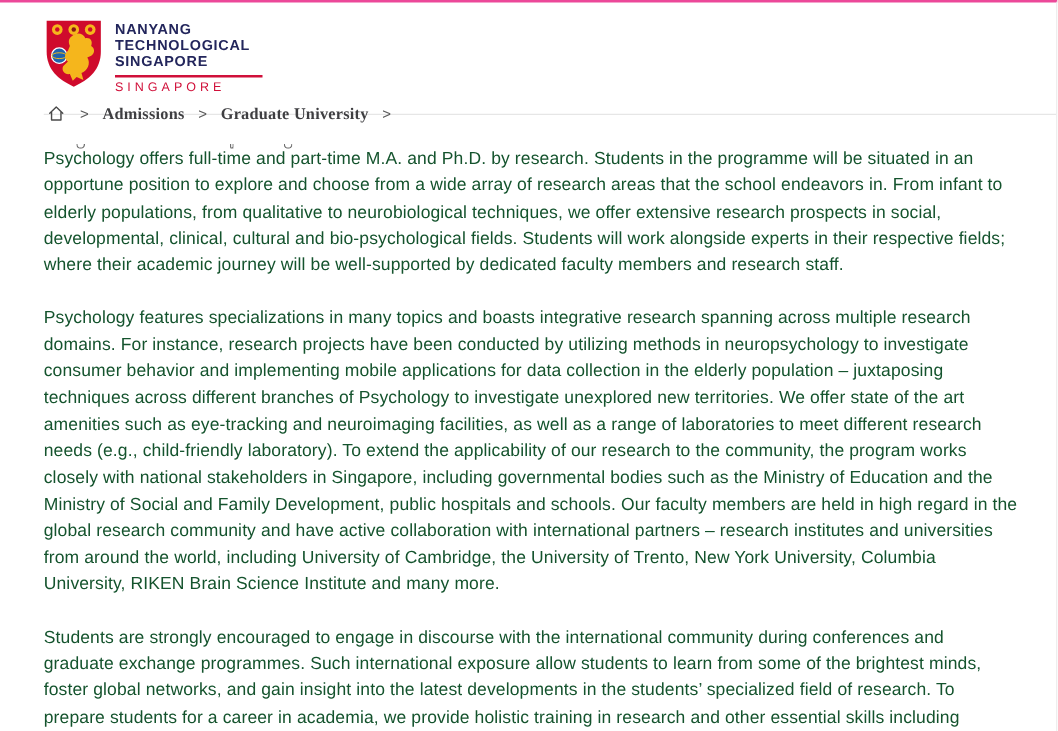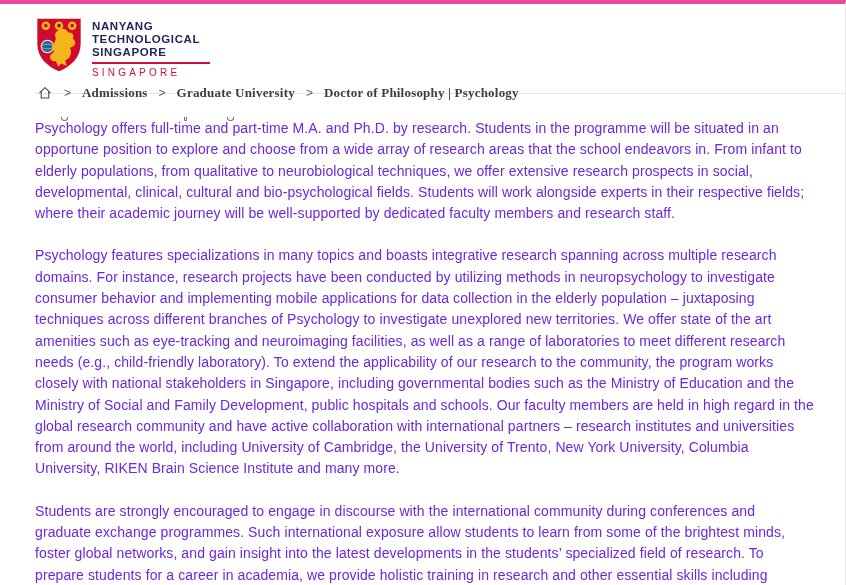--- a/index.html
+++ b/index.html
@@ -1,21 +1,21 @@
 <!DOCTYPE html>
 <html><head>
 <meta charset="utf-8">
 <style>
   html, body { margin: 0; padding: 0; background: #ffffff; }
   .page {
     position: relative;
     width: 846px;
     height: 585px;
     background: #ffffff;
-    border-top: 4px solid #ec4899;
+    border-top: 2px solid #ec4899;
     border-right: 1px solid #e9e9e9;
     box-sizing: border-box;
     font-family: "Liberation Sans", sans-serif;
     overflow: hidden;
   }
 
   
   .header {
     padding: 13px 0 0 35px;
     height: 70px;
@@ -82,21 +82,21 @@
   .frag.f3 { left: 192px; }
 
   
   .content {
     padding: 17px 31px 0 35px;
     width: 780px;
     box-sizing: content-box;
   }
   .content p {
     margin: 0 0 21px 0;
-    color: #6d28d9;
+    color: #14532d;
     font-size: 14px;
     line-height: 21.3px;
     letter-spacing: 0.1px;
   }
   .content p:last-child { margin-bottom: 0; }
 </style>
 </head>
 <body>
 
 <div class="page">
@@ -129,21 +129,20 @@
 
   <div class="breadcrumb">
     <svg class="home-icon" viewBox="0 0 20 20">
       <path d="M3.5 9.5 L10 3.2 L16.5 9.5 M5.3 8.2 V16.2 H14.7 V8.2" stroke="#4a4a4a" stroke-width="1.4" fill="none" stroke-linecap="round" stroke-linejoin="round"></path>
     </svg>
     <span class="crumb-sep">&gt;</span>
     <span class="crumb">Admissions</span>
     <span class="crumb-sep">&gt;</span>
     <span class="crumb">Graduate University</span>
     <span class="crumb-sep">&gt;</span>
-    <span class="crumb">Doctor of Philosophy | Psychology</span>
   </div>
 
   <div class="clipped-frags">
     <span class="frag f1"></span>
     <span class="frag f2"></span>
     <span class="frag f3"></span>
   </div>
 
   <div class="content">
     <p>Psychology offers full-time and part-time M.A. and Ph.D. by research. Students in the programme will be situated in an opportune position to explore and choose from a wide array of research areas that the school endeavors in. From infant to elderly populations, from qualitative to neurobiological techniques, we offer extensive research prospects in social, developmental, clinical, cultural and bio-psychological fields. Students will work alongside experts in their respective fields; where their academic journey will be well-supported by dedicated faculty members and research staff.</p>

